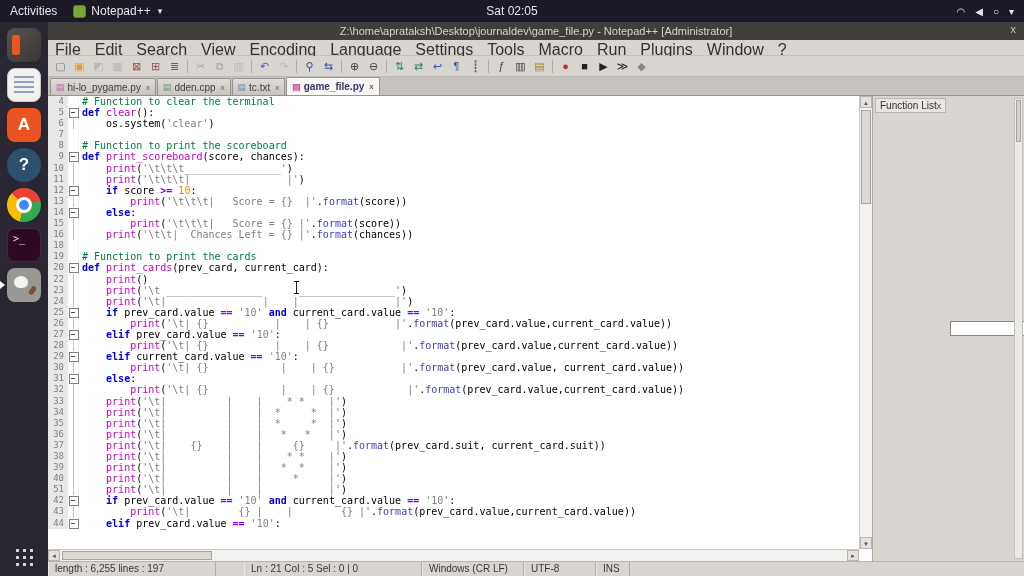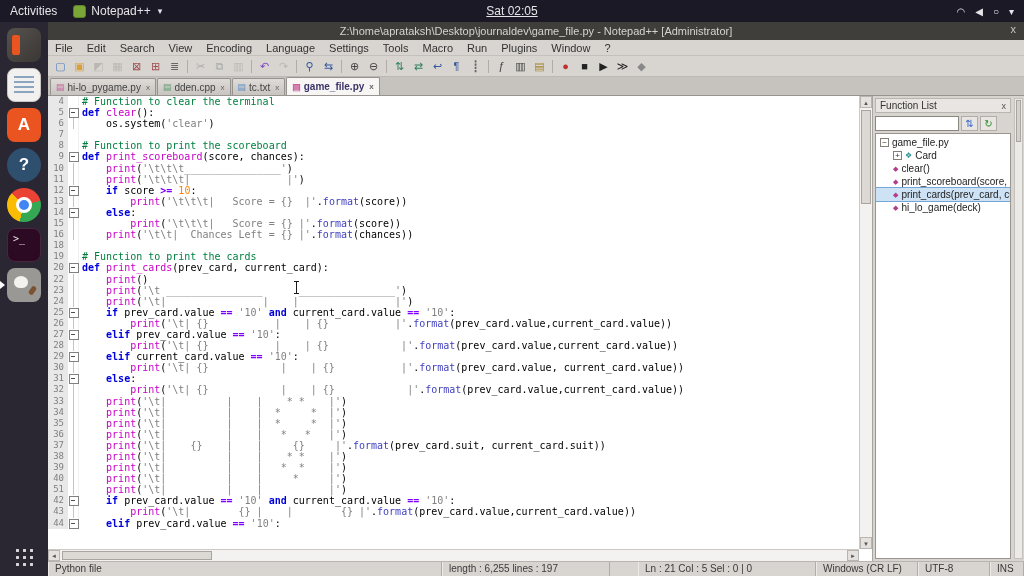--- a/index.html
+++ b/index.html
@@ -6,21 +6,21 @@
   html,body{width:1024px;height:576px;overflow:hidden;font-family:"Liberation Sans",sans-serif;}
   .screen{position:relative;width:1024px;height:576px;background:#4a4542;}
 
   
   .top-bar{position:absolute;left:0;top:0;right:0;height:22px;background:#1b1926;color:#e6e4e8;
     display:flex;align-items:center;font-size:12px;padding:0 10px;}
   .tb-activities{margin-right:16px;}
   .tb-app{display:flex;align-items:center;gap:5px;}
   .npp-ic{width:13px;height:13px;background:#79a637;border-radius:3px;display:inline-block;border:1px solid #5e8226;}
   .tb-caret{font-size:9px;margin-left:2px;}
-  .tb-clock{position:absolute;left:50%;transform:translateX(-50%);text-decoration:underline;}
+  .tb-clock{position:absolute;left:50%;transform:translateX(-50%);}
   .tb-tray{margin-left:auto;display:flex;gap:10px;font-size:10px;align-items:center;}
 
   
   .launcher{position:absolute;left:0;top:22px;bottom:0;width:48px;background:#2a2733;display:flex;flex-direction:column;}
   .launch-list{flex:1;}
   .launch-tile{width:34px;height:34px;margin:6px auto 5px;border-radius:8px;position:relative;}
   .files-icon{background:linear-gradient(135deg,#57524e,#3a3734);}
   .files-icon::before{content:"";position:absolute;left:5px;top:7px;width:8px;height:20px;background:#e95420;border-radius:2px;}
   .text-editor-icon{background:#f2f1ef;border:1px solid #c8c6c2;}
   .text-editor-icon::before{content:"";position:absolute;left:6px;right:6px;top:7px;bottom:7px;
@@ -42,21 +42,21 @@
   .run-marker{position:absolute;left:-7px;top:13px;width:0;height:0;
     border-top:4px solid transparent;border-bottom:4px solid transparent;border-left:5px solid #fff;}
   .show-apps{width:19px;height:19px;margin:9px auto;flex:none;
     background:radial-gradient(circle,#d8d6dc 1.4px,transparent 1.6px) -1px -1px/7px 7px;}
 
   
   .window{position:absolute;left:48px;top:22px;right:0;bottom:0;display:flex;flex-direction:column;background:#d8d4d0;}
   .title-bar{height:18px;background:#403e3a;color:#d6d4d0;font-size:11px;flex:none;
     display:flex;align-items:center;justify-content:center;position:relative;}
   .win-close{position:absolute;right:8px;top:1px;color:#c8c6c2;font-size:11px;cursor:default;}
-  .menu-bar{height:16px;flex:none;display:flex;align-items:center;background:#d8d4d0;font-size:11px;color:#333;border-bottom:1px solid #c4c0bc;}
+  .menu-bar{height:16px;flex:none;display:flex;background:#d8d4d0;font-size:16px;color:#333;border-bottom:1px solid #c4c0bc;}
   .menu-item{padding:1px 7px;}
   .toolbar{height:21px;flex:none;display:flex;align-items:center;background:#d8d4d0;border-bottom:1px solid #bcb8b4;padding-left:3px;}
   .tb-btn{width:17px;height:17px;font-size:11px;text-align:center;line-height:17px;margin:0 1px;cursor:default;}
   .tb-btn.dis{opacity:.4;}
   .tb-sep{width:1px;height:13px;background:#b0aca8;margin:0 3px;}
   .tab-bar{height:19px;flex:none;display:flex;align-items:flex-end;background:#c6c2be;padding-left:2px;border-bottom:1px solid #989490;}
   .tab{display:flex;align-items:center;height:17px;padding:0 5px;font-size:10px;color:#444;
     background:linear-gradient(#dedbd8,#c8c4c0);border:1px solid #969290;border-bottom:none;margin-right:1px;border-radius:2px 2px 0 0;}
   .tab.active{background:#f8f6f4;height:18px;font-weight:bold;color:#3a3468;}
   .tab-ic{font-size:9px;margin-right:3px;}
@@ -90,21 +90,21 @@
     background:#e4e1de;border:1px solid #b8b4b0;}
   .vs-arrow.up{top:0;}
   .vs-arrow.down{bottom:0;}
   .vs-thumb{position:absolute;top:14px;left:1px;right:1px;height:94px;background:#dcd8d4;border:1px solid #a8a4a0;}
   .hscroll{position:absolute;left:0;right:13px;bottom:0;height:12px;background:#f4f2f0;border-top:1px solid #ccc9c5;display:flex;align-items:stretch;}
   .hs-arrow{width:12px;font-size:6px;text-align:center;line-height:11px;color:#555;background:#e4e1de;border:1px solid #b8b4b0;flex:none;}
   .hs-thumb{width:150px;margin:1px 0 1px 2px;background:#dcd8d4;border:1px solid #a8a4a0;flex:none;}
   .hs-spacer{flex:1;}
 
   
-  .fl-panel{width:152px;flex:none;background:#d8d4d0;border-left:1px solid #a8a4a0;display:flex;flex-direction:column;position:relative;padding-right:11px;}
+  .fl-panel{width:152px;flex:none;background:#d8d4d0;border-left:1px solid #a8a4a0;display:flex;flex-direction:row;position:relative;padding-right:11px;}
   .fl-header{height:15px;margin:2px 2px 1px 2px;padding:1px 4px;font-size:10px;color:#333;background:#e8e5e2;
     border:1px solid #b8b4b0;display:flex;justify-content:space-between;align-items:center;flex:none;}
   .fl-close{color:#555;font-size:9px;}
   .fl-search{display:flex;gap:2px;padding:2px;flex:none;align-items:center;}
   .fl-search input{width:84px;height:15px;border:1px solid #8a8680;font-size:10px;padding:0 2px;background:#fff;}
   .fl-btn{width:17px;height:15px;border:1px solid #b0aca8;background:#e8e5e2;text-align:center;font-size:10px;line-height:13px;}
   .fl-btn.sort{color:#3366cc;}
   .fl-btn.reload{color:#2c8c2c;}
   .fl-tree{flex:1;background:#fff;border:1px solid #9a968f;margin:0 2px 2px 2px;font-size:10px;overflow:hidden;padding-top:2px;}
   .fl-row{display:flex;align-items:center;height:13px;white-space:nowrap;overflow:hidden;color:#222;}
@@ -342,21 +342,20 @@
               <span class="fl-label">hi_lo_game(deck)</span>
             </div>
           </div>
         <div class="fl-scroll">
           <div class="fl-thumb"></div>
         </div>
       </div>
     </div>
 
     <div class="status-bar">
-      <span class="sb sb-type">Python file</span>
       <span class="sb sb-len">length : 6,255   lines : 197</span>
       <span class="sb sb-pos">Ln : 21   Col : 5   Sel : 0 | 0</span>
       <span class="sb sb-eol">Windows (CR LF)</span>
       <span class="sb sb-enc">UTF-8</span>
       <span class="sb sb-ins">INS</span>
     </div>
   </div>
 
   <div class="ibeam"></div>
 </div>

